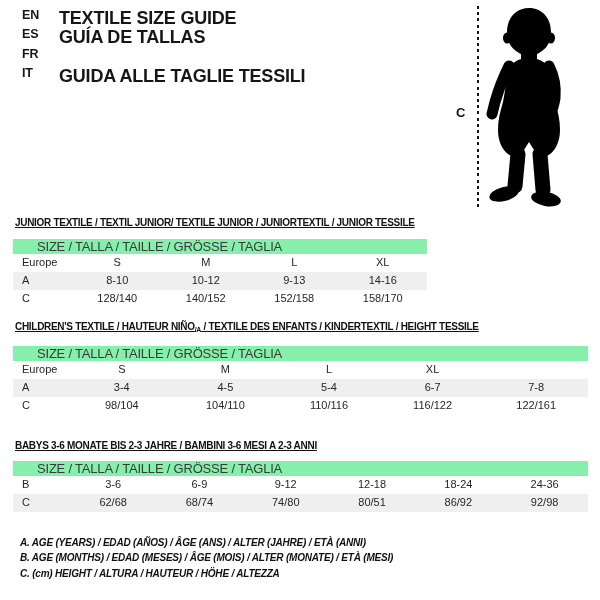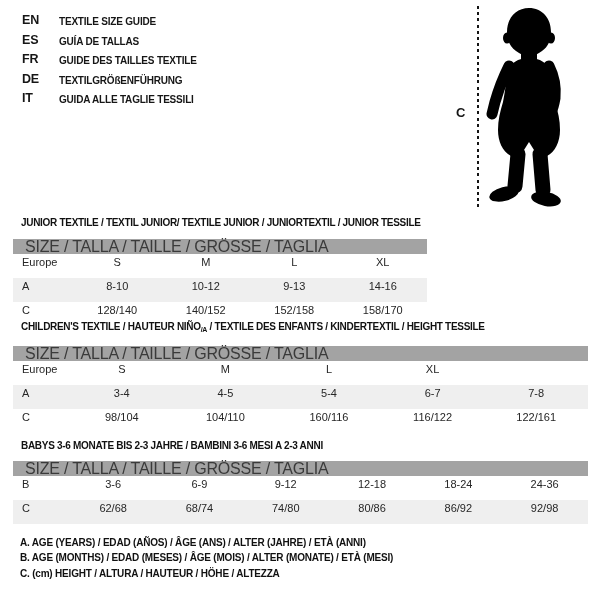--- a/index.html
+++ b/index.html
@@ -8,94 +8,90 @@
     position: relative;
     width: 600px;
     height: 600px;
     background: #ffffff;
     overflow: hidden;
     color: #161616;
   }
 
   
   .lang-block { position: absolute; left: 22px; top: 8px; }
-  .lang-row { display: flex; height: 19.4px; align-items: flex-end; }
+  .lang-row { display: flex; height: 19.4px; align-items: flex-start; }
   .lang-code {
     width: 37px; font-size: 12.5px; font-weight: bold; letter-spacing: -0.2px;
   }
   .lang-title {
-    font-size: 10px; font-weight: bold; letter-spacing: -0.2px; white-space: nowrap; margin-top: 33px;
+    font-size: 18px; font-weight: bold; letter-spacing: -0.2px; white-space: nowrap;
   }
 
   
   .dotted-line {
     position: absolute; left: 477px; top: 6px; width: 2px; height: 202px;
     background: repeating-linear-gradient(to bottom, #151515 0 3px, transparent 3px 6.2px);
   }
   .c-label {
     position: absolute; left: 456px; top: 105px;
     font-size: 13px; font-weight: bold;
   }
   .silhouette { position: absolute; left: 482px; top: 6px; }
 
   
   .section-title {
-    position: absolute; left: 21px;
+    position: absolute; left: 15px;
     font-size: 10px; font-weight: bold; letter-spacing: -0.3px;
-    white-space: nowrap; color: #111;
+    white-space: nowrap; color: #111; text-decoration: underline;
   }
   .section-title .subscript {
     font-size: 7px; vertical-align: -2px; font-weight: bold;
   }
   .sizetable { position: absolute; left: 13px; font-size: 11px; color: #262626; }
   .size-bar {
-    background: #a3a3a3; height: 15px; line-height: 15px;
-    padding-left: 12px; font-size: 16px; color: #3a3a3a; letter-spacing: -0.2px;
-  }
-  .trow { display: flex; height: 24px; line-height: 16px; }
+    background: #86efac; height: 15px; line-height: 15px;
+    padding-left: 24px; font-size: 13px; color: #3a3a3a; letter-spacing: -0.2px;
+  }
+  .trow { display: flex; height: 18px; line-height: 16px; }
   .trow.stripe { background: #efefef; }
   .lblcell { padding-left: 9px; text-align: left; box-sizing: border-box; }
   .cell { text-align: center; }
   .t1 { width: 414px; }
   .t1 .lblcell { width: 60px; }
   .t1 .cell { width: 88.5px; }
   .t2, .t3 { width: 575px; }
   .t2 .lblcell, .t3 .lblcell { width: 57px; }
   .t2 .cell { width: 103.6px; }
   .t3 .cell { width: 86.3px; }
 
   
   .legend { position: absolute; left: 20px; top: 535px; }
   .legend-line {
     height: 15.3px; line-height: 15.3px;
     font-size: 10px; font-weight: bold; letter-spacing: -0.2px; white-space: nowrap;
     color: #111;
+    font-style: italic;
   }
 </style>
 </head>
 <body>
 
 <div id="canvas">
 
   <div class="lang-block">
     <div class="lang-row">
       <span class="lang-code">EN</span>
       <span class="lang-title">TEXTILE SIZE GUIDE</span>
     </div>
     <div class="lang-row">
       <span class="lang-code">ES</span>
       <span class="lang-title">GUÍA DE TALLAS</span>
     </div>
     <div class="lang-row">
       <span class="lang-code">FR</span>
-      <span class="lang-title">GUIDE DES TAILLES TEXTILE</span>
-    </div>
-    <div class="lang-row">
-      <span class="lang-code">DE</span>
-      <span class="lang-title">TEXTILGRÖßENFÜHRUNG</span>
     </div>
     <div class="lang-row">
       <span class="lang-code">IT</span>
       <span class="lang-title">GUIDA ALLE TAGLIE TESSILI</span>
     </div>
   </div>
 
   <div class="dotted-line"></div>
   <div class="c-label">C</div>
   <svg class="silhouette" width="90" height="202" viewBox="0 0 90 202" style="overflow:visible">
@@ -170,21 +166,21 @@
       <span class="cell">3-4</span>
       <span class="cell">4-5</span>
       <span class="cell">5-4</span>
       <span class="cell">6-7</span>
       <span class="cell">7-8</span>
     </div>
     <div class="trow">
       <span class="lblcell">C</span>
       <span class="cell">98/104</span>
       <span class="cell">104/110</span>
-      <span class="cell">160/116</span>
+      <span class="cell">110/116</span>
       <span class="cell">116/122</span>
       <span class="cell">122/161</span>
     </div>
   </div>
 
   <div class="section-title" style="top:440px">BABYS 3-6 MONATE BIS 2-3 JAHRE / BAMBINI 3-6 MESI A 2-3 ANNI</div>
   <div class="sizetable t3" style="top:461px">
     <div class="size-bar">SIZE / TALLA / TAILLE / GRÖSSE / TAGLIA</div>
     <div class="trow">
       <span class="lblcell">B</span>
@@ -193,21 +189,21 @@
       <span class="cell">9-12</span>
       <span class="cell">12-18</span>
       <span class="cell">18-24</span>
       <span class="cell">24-36</span>
     </div>
     <div class="trow stripe">
       <span class="lblcell">C</span>
       <span class="cell">62/68</span>
       <span class="cell">68/74</span>
       <span class="cell">74/80</span>
-      <span class="cell">80/86</span>
+      <span class="cell">80/51</span>
       <span class="cell">86/92</span>
       <span class="cell">92/98</span>
     </div>
   </div>
 
   <div class="legend">
     <div class="legend-line">A. AGE (YEARS) / EDAD (AÑOS) / ÂGE (ANS) / ALTER (JAHRE) / ETÀ (ANNI)</div>
     <div class="legend-line">B. AGE (MONTHS) / EDAD (MESES) / ÂGE (MOIS) / ALTER (MONATE) / ETÀ (MESI)</div>
     <div class="legend-line">C. (cm) HEIGHT / ALTURA / HAUTEUR / HÖHE / ALTEZZA</div>
   </div>

